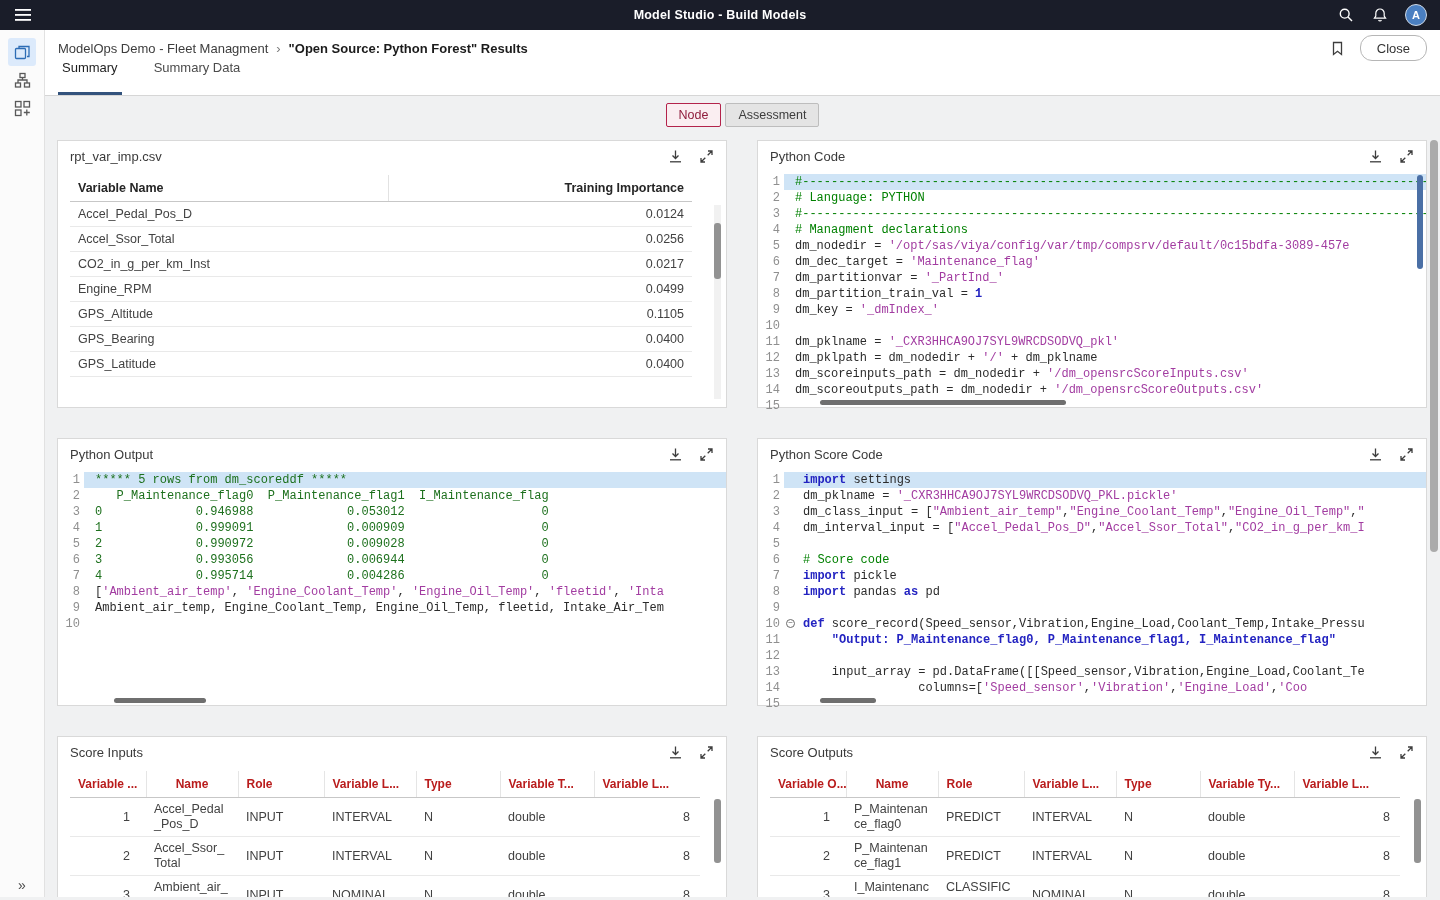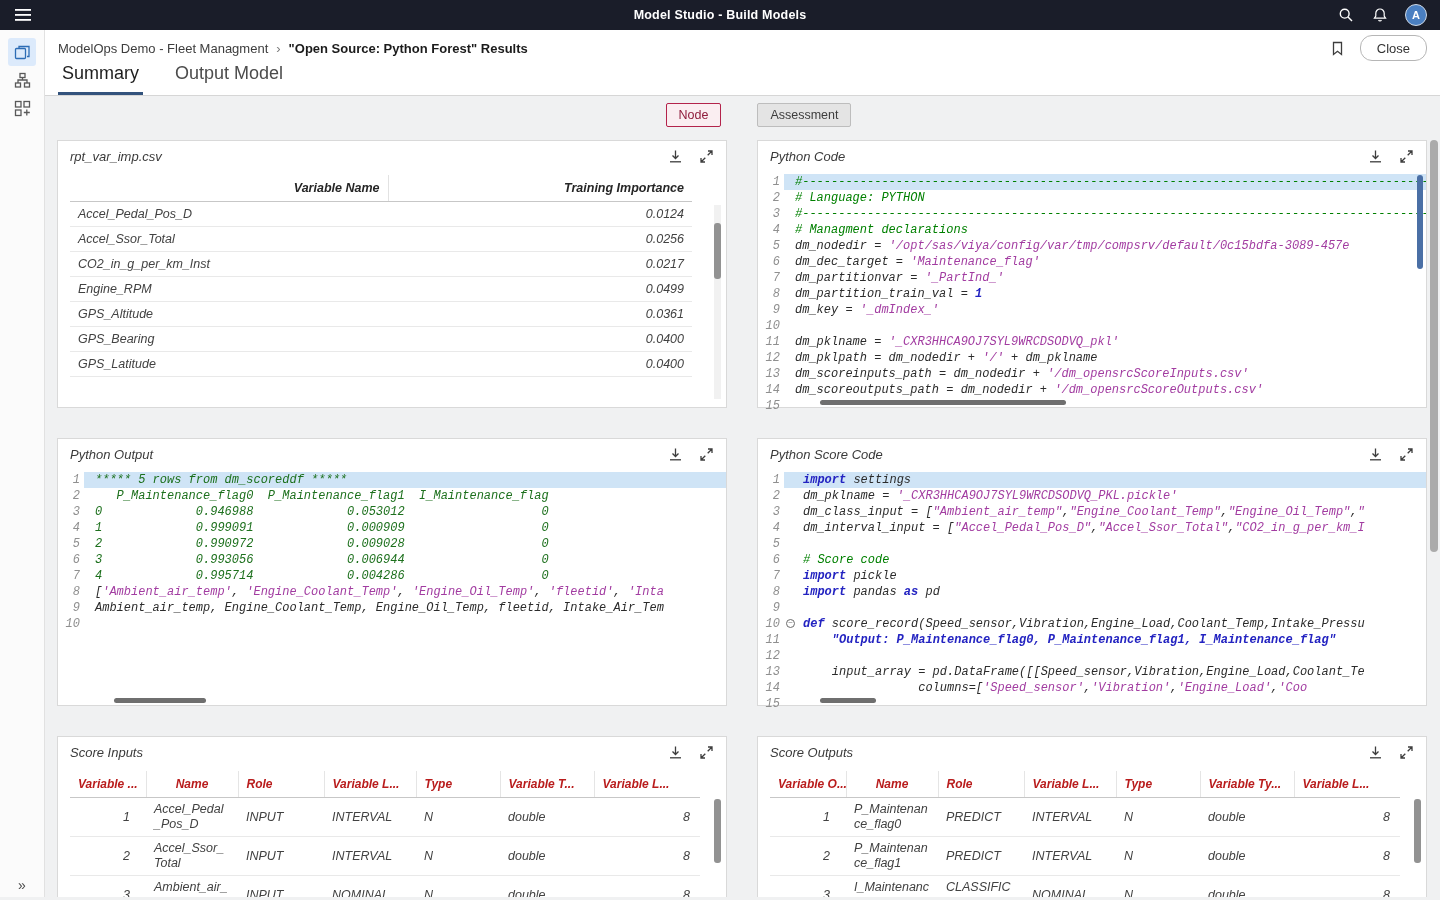--- a/index.html
+++ b/index.html
@@ -25,41 +25,41 @@
   
   .crumb-bar { height:36px; background:#fff; display:flex; align-items:center; padding:0 13px; }
   .crumb1 { font-size:13px; color:#3d3d3d; cursor:pointer; }
   .crumb-sep { font-size:13px; color:#7a7a7a; margin:0 8px; }
   .crumb2 { font-size:13px; color:#1b1b1b; font-weight:bold; }
   .crumb-right { margin-left:auto; display:flex; align-items:center; gap:14px; }
   .close-btn { height:26px; padding:0 16px; background:#fff; border:1px solid #b6b6b6; border-radius:12px; font-size:13px; color:#333; font-family:inherit; cursor:pointer; }
 
   
   .tabbar { height:30px; background:#fff; border-bottom:1px solid #d6d6d6; display:flex; align-items:flex-end; padding-left:13px; }
-  .tab { font-size:18px; color:#4c4c4c; padding:0 4px 8px 4px; margin-right:28px; cursor:pointer; border-bottom:3px solid transparent; }
+  .tab { font-size:13px; color:#4c4c4c; padding:0 4px 17px 4px; margin-right:28px; cursor:pointer; border-bottom:3px solid transparent; }
   .tab.active { color:#1e1e1e; border-bottom-color:var(--tab-underline,#33537d); }
 
   
   .content { flex:1; background:#f0f1f2; position:relative; overflow:hidden; }
   .toggle-row { display:flex; justify-content:center; gap:4px; margin-top:7px; height:24px; }
-  .tgl { height:24px; padding:0 12px; font-size:12.5px; font-family:inherit; border-radius:2px; cursor:pointer;margin-left:32px; }
+  .tgl { height:24px; padding:0 12px; font-size:12.5px; font-family:inherit; border-radius:2px; cursor:pointer; }
   .tgl.sel { background:var(--node-bg,#faeef1); border:1px solid var(--node-border,#b3234b); color:var(--node-text,#8f1d3c); }
   .tgl.unsel { background:#e4e4e4; border:1px solid #bdbdbd; color:#3d3d3d; }
 
   .grid { display:grid; grid-template-columns:670px 670px; column-gap:30px; row-gap:30px; margin:13px 0 0 12px; }
-  .panel { background:#fff; border:1px solid #d9d9d9; height:268px; position:relative;font-style:italic; }
+  .panel { background:#fff; border:1px solid #d9d9d9; height:268px; position:relative; }
   .panel-head { height:30px; display:flex; align-items:center; padding:0 12px; }
   .panel-title { font-size:13px; color:#3a3a3a; }
   .panel-actions { margin-left:auto; display:flex; gap:15px; align-items:center; }
   .pa-btn { width:16px; height:16px; display:flex; align-items:center; justify-content:center; cursor:pointer; }
   .panel-body { position:relative; height:238px; overflow:hidden; }
 
   
   .vtable { border-collapse:collapse; margin:4px 12px 0 12px; width:622px; table-layout:fixed; }
-  .vtable th { font-size:12.5px; color:#262626; text-align:right; padding:6px 8px; border-bottom:1px solid #c7c7c7; font-weight:bold; }
+  .vtable th { font-size:12.5px; color:#262626; text-align:left; padding:6px 8px; border-bottom:1px solid #c7c7c7; font-weight:bold; }
   .vtable th:first-child { width:318px; border-right:1px solid #e2e2e2; }
   .vtable th:last-child { text-align:right; }
   .vtable td { font-size:12.5px; color:#424242; padding:5px 8px; border-bottom:1px solid #e9e9e9; }
   .vtable td:last-child { text-align:right; }
 
   
   .stable { border-collapse:collapse; margin:4px 12px 0 12px; width:630px; table-layout:fixed; }
   .stable th { font-size:12px; color:#b91c1c; text-align:left; font-weight:bold; padding:6px 8px; border-bottom:1px solid #c7c7c7; border-right:1px solid #e5e5e5; overflow:hidden; white-space:nowrap; }
   .stable th:last-child { border-right:none; }
   .stable th:nth-child(1){width:76px;} .stable th:nth-child(2){width:92px;text-align:center;}
@@ -164,21 +164,21 @@
           <svg width="15" height="15" viewBox="0 0 15 15" fill="none" stroke="#3d3d3d" stroke-width="1.3">
               <path d="M3.5 1.5h8v12l-4-3.2-4 3.2z"></path>
             </svg>
         </span>
         <button class="close-btn">Close</button>
       </span>
     </div>
 
     <div class="tabbar">
       <div class="tab active">Summary</div>
-      <div class="tab">Output Model</div>
+      <div class="tab">Summary Data</div>
     </div>
 
     <div class="content">
       <div class="toggle-row">
         <button class="tgl sel">Node</button>
         <button class="tgl unsel">Assessment</button>
       </div>
 
       <div class="grid">
 
@@ -219,21 +219,21 @@
                   <tr>
                     <td>CO2_in_g_per_km_Inst</td>
                     <td>0.0217</td>
                   </tr>
                   <tr>
                     <td>Engine_RPM</td>
                     <td>0.0499</td>
                   </tr>
                   <tr>
                     <td>GPS_Altitude</td>
-                    <td>0.0361</td>
+                    <td>0.1105</td>
                   </tr>
                   <tr>
                     <td>GPS_Bearing</td>
                     <td>0.0400</td>
                   </tr>
                   <tr>
                     <td>GPS_Latitude</td>
                     <td>0.0400</td>
                   </tr>
                 </tbody>

